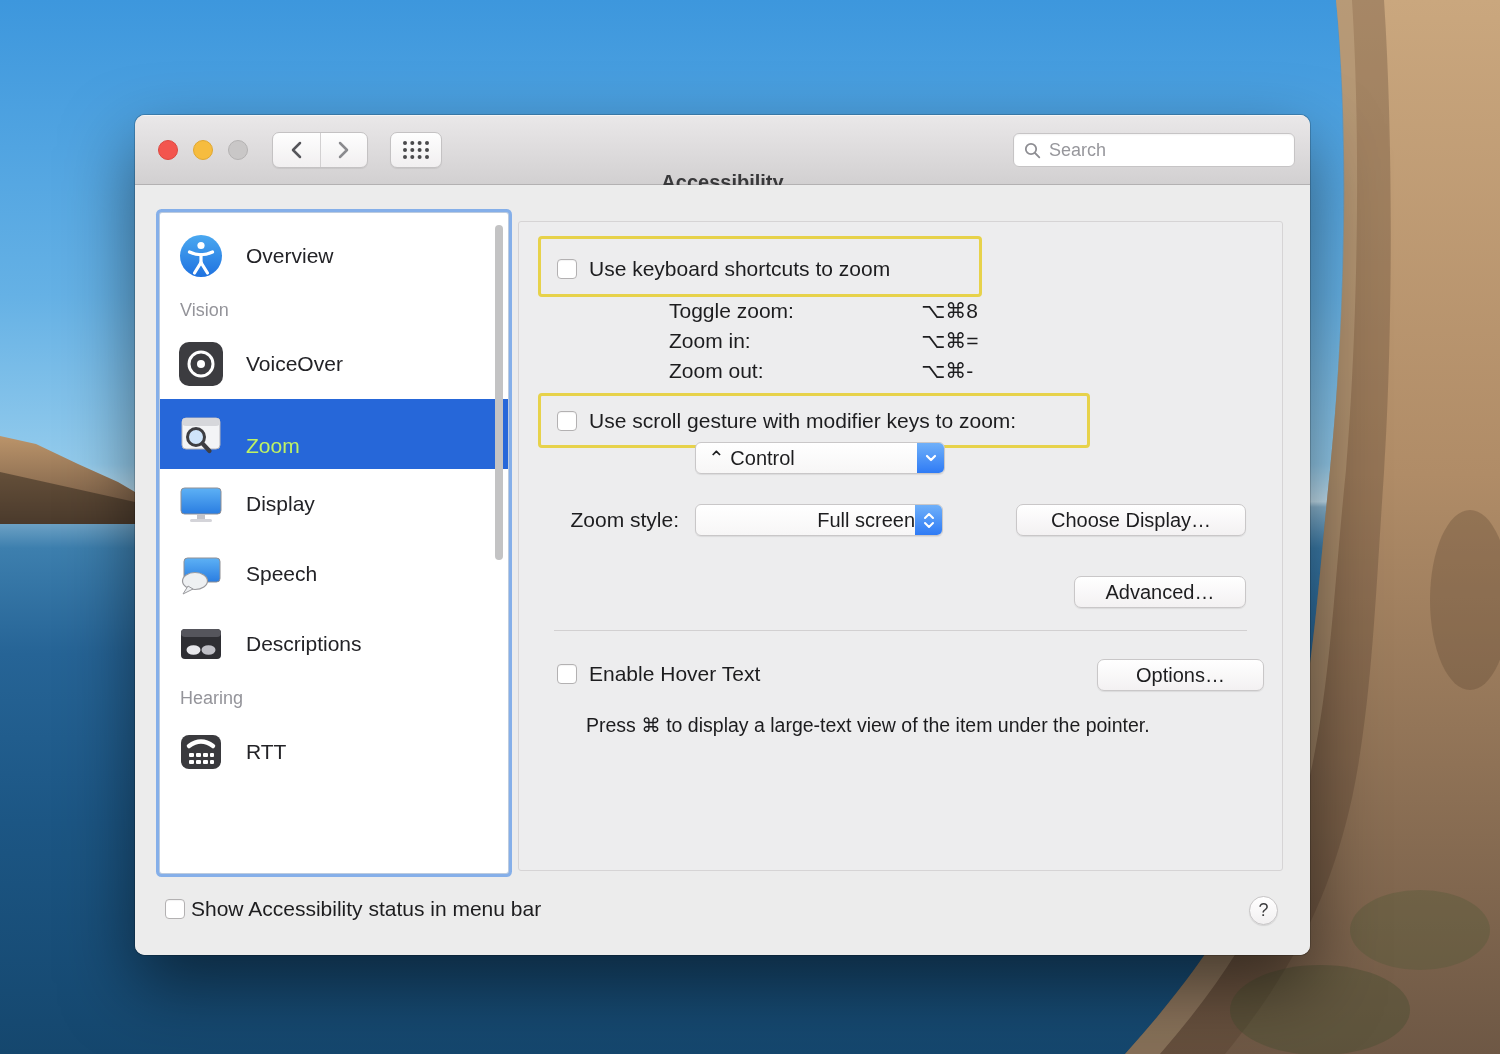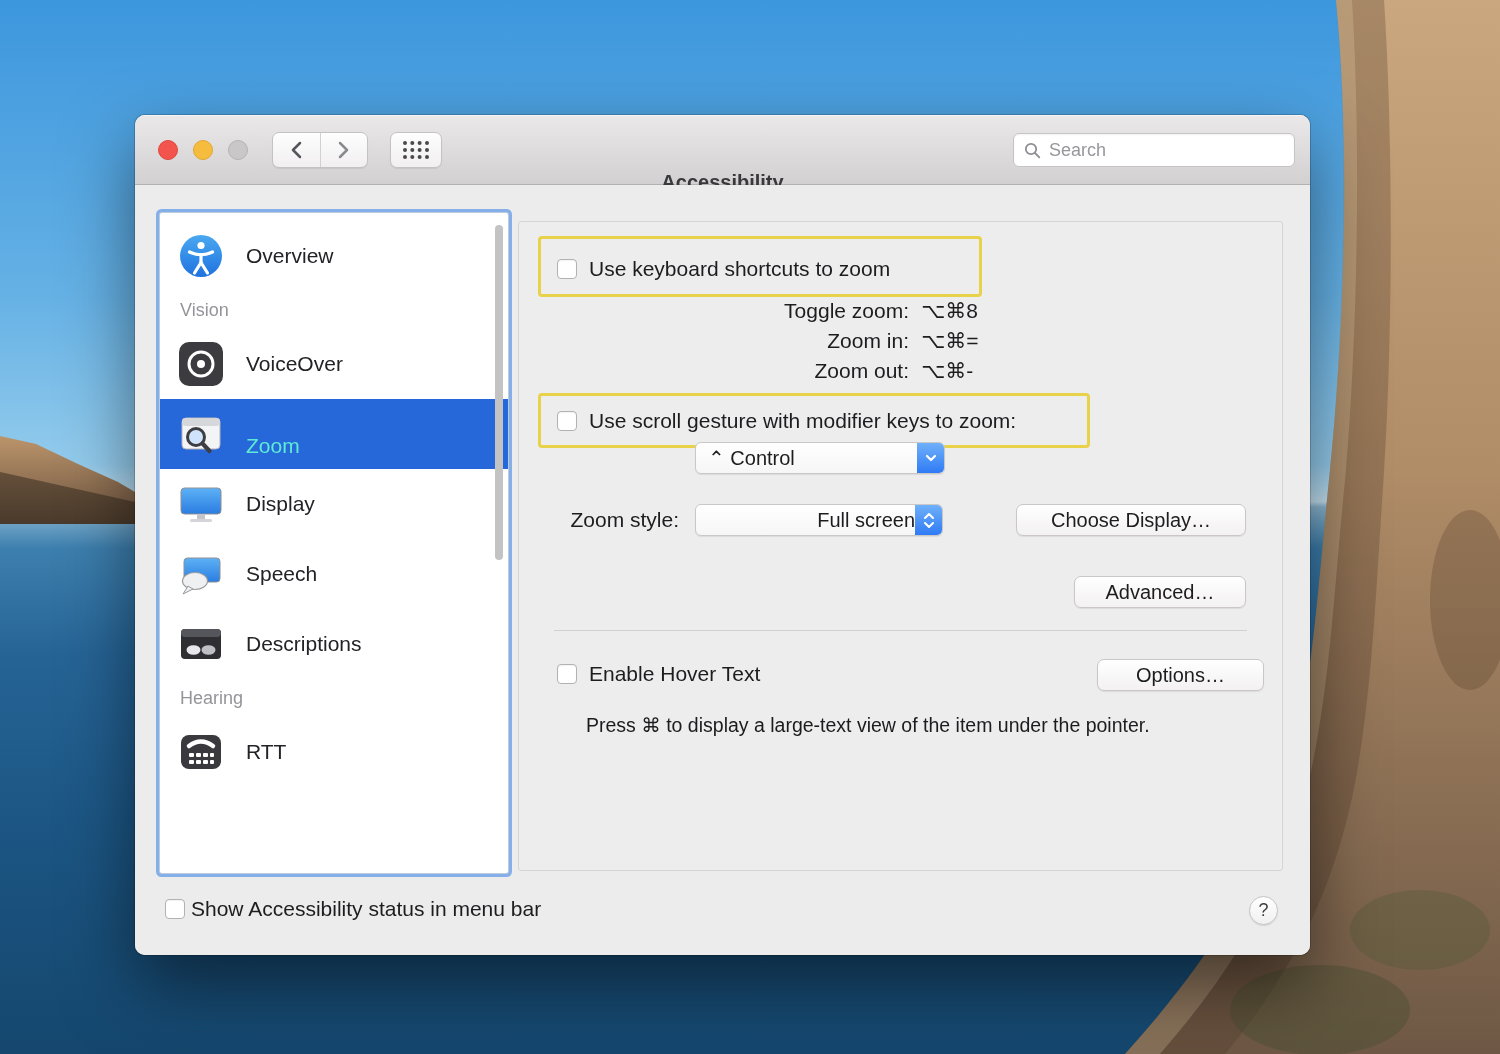--- a/index.html
+++ b/index.html
@@ -39,39 +39,39 @@
 
   
   .sidebar{position:absolute;left:25px;top:28px;width:348px;height:660px;background:#fff;border-radius:2px;
     box-shadow:0 0 0 1px #bccbdf,0 0 0 4px rgba(108,160,232,.8);text-align:right;}
   .side-list{position:absolute;inset:0;overflow:hidden;border-radius:2px;padding-top:8px;box-sizing:border-box;}
   .side-item{height:70px;display:flex;align-items:center;padding-left:18px;gap:22px;}
   .side-item .sicon{width:46px;height:46px;flex:0 0 46px;}
   .side-item .sicon svg{width:46px;height:46px;display:block;}
   .side-label{font-size:21px;color:#232327;}
   .side-item.selected{background:#2667d9;}
-  .side-item.selected .side-label{color:#5eead4;font-weight:500;margin-top:24px;}
+  .side-item.selected .side-label{color:#bef264;font-weight:500;margin-top:24px;}
   .side-section{height:38px;display:flex;align-items:center;padding-left:20px;font-size:18px;color:#94949a;}
   .side-scrollbar{position:absolute;right:5px;top:12px;width:8px;height:335px;background:#c3c3c4;border-radius:4px;}
 
   
   .mainpane{position:absolute;left:383px;top:36px;width:765px;height:650px;background:#ededee;
     border:1px solid #d6d4d5;border-radius:3px;box-sizing:border-box;}
   .hl{position:absolute;border:3px solid var(--highlight-yellow,#e7d24a);border-radius:4px;pointer-events:none;}
   .hl1{left:19px;top:14px;width:438px;height:55px;}
   .hl2{left:19px;top:171px;width:546px;height:49px;}
   .checkbox{position:absolute;width:20px;height:20px;background:#fff;border:1px solid #b3b1b2;border-radius:4px;
     box-sizing:border-box;box-shadow:inset 0 1px 1px rgba(0,0,0,.05);}
   .mlabel{position:absolute;font-size:21px;line-height:22px;color:#1d1d1f;white-space:nowrap;}
   .cb1{left:38px;top:37px;} .lab1{left:70px;top:36px;}
   .cb2{left:38px;top:189px;} .lab2{left:70px;top:188px;}
   .cb3{left:38px;top:442px;} .lab3{left:70px;top:441px;}
   .shortcuts{position:absolute;left:150px;top:78px;display:grid;grid-template-columns:240px auto;
     column-gap:12px;row-gap:8px;font-size:21px;line-height:22px;color:#1d1d1f;}
-  .shortcuts .k-label{text-align:right;}
+  .shortcuts .k-label{text-align:left;}
   .dropdown{position:absolute;height:32px;background:linear-gradient(#ffffff,#f7f6f6);border:1px solid #c9c7c8;
     border-radius:6px;box-sizing:border-box;display:flex;align-items:center;box-shadow:0 1px 1px rgba(0,0,0,.08);}
   .dd-text{flex:1;padding-left:12px;font-size:20px;color:#1d1d1f;white-space:nowrap;}
   .dd-cap{width:27px;align-self:stretch;background:linear-gradient(#6fb0f9,#2f7bf5);
     border-radius:0 5px 5px 0;display:flex;align-items:center;justify-content:center;}
   .dd-control{left:176px;top:220px;width:250px;}
   .dd-style{left:176px;top:282px;width:248px;text-align:right;}
   .zoom-style-label{position:absolute;left:20px;top:287px;width:140px;text-align:right;
     font-size:21px;line-height:22px;color:#1d1d1f;}
   .plainbtn{position:absolute;height:32px;background:linear-gradient(#ffffff,#f3f1f2);border:1px solid #c9c7c8;

